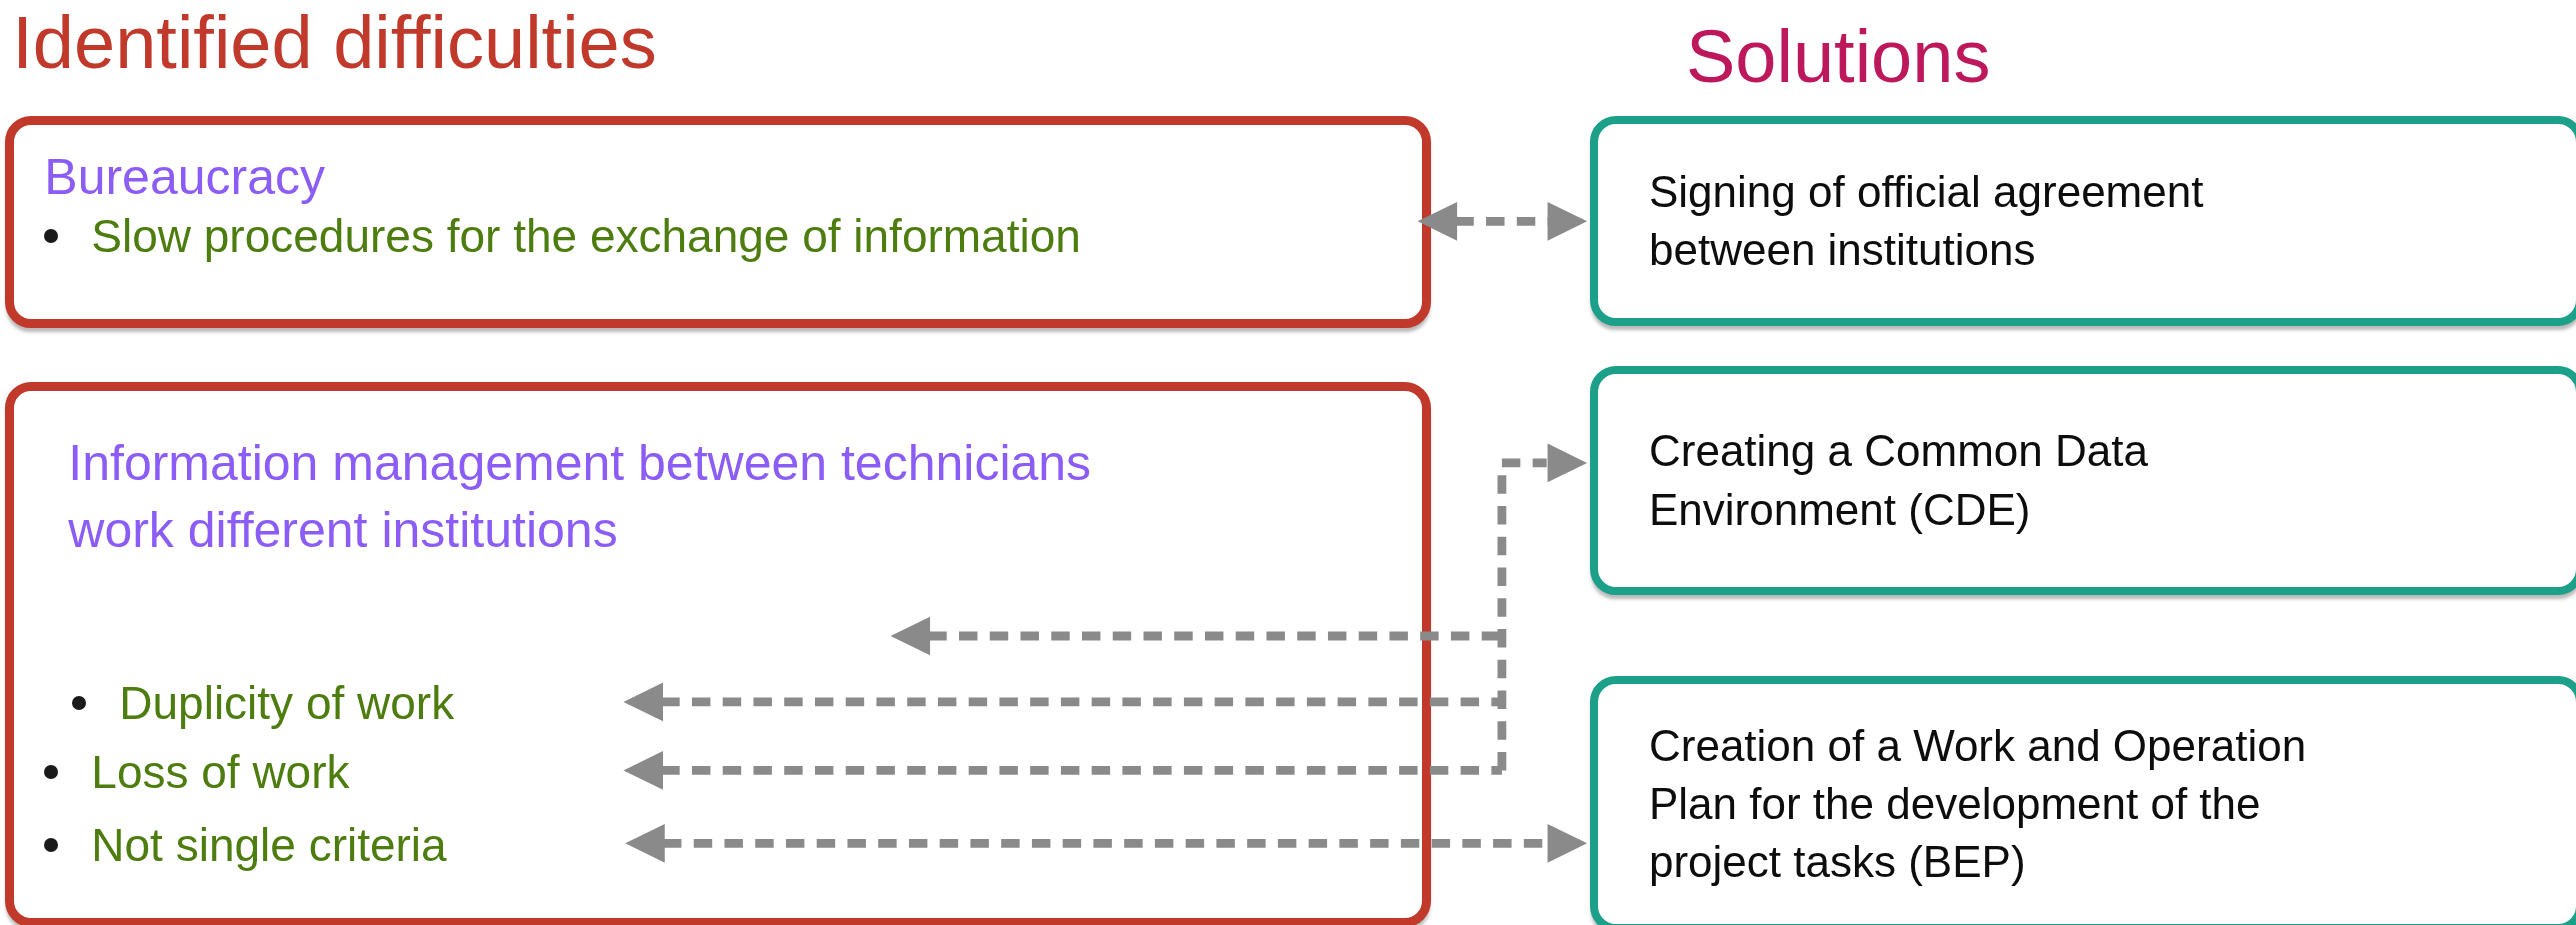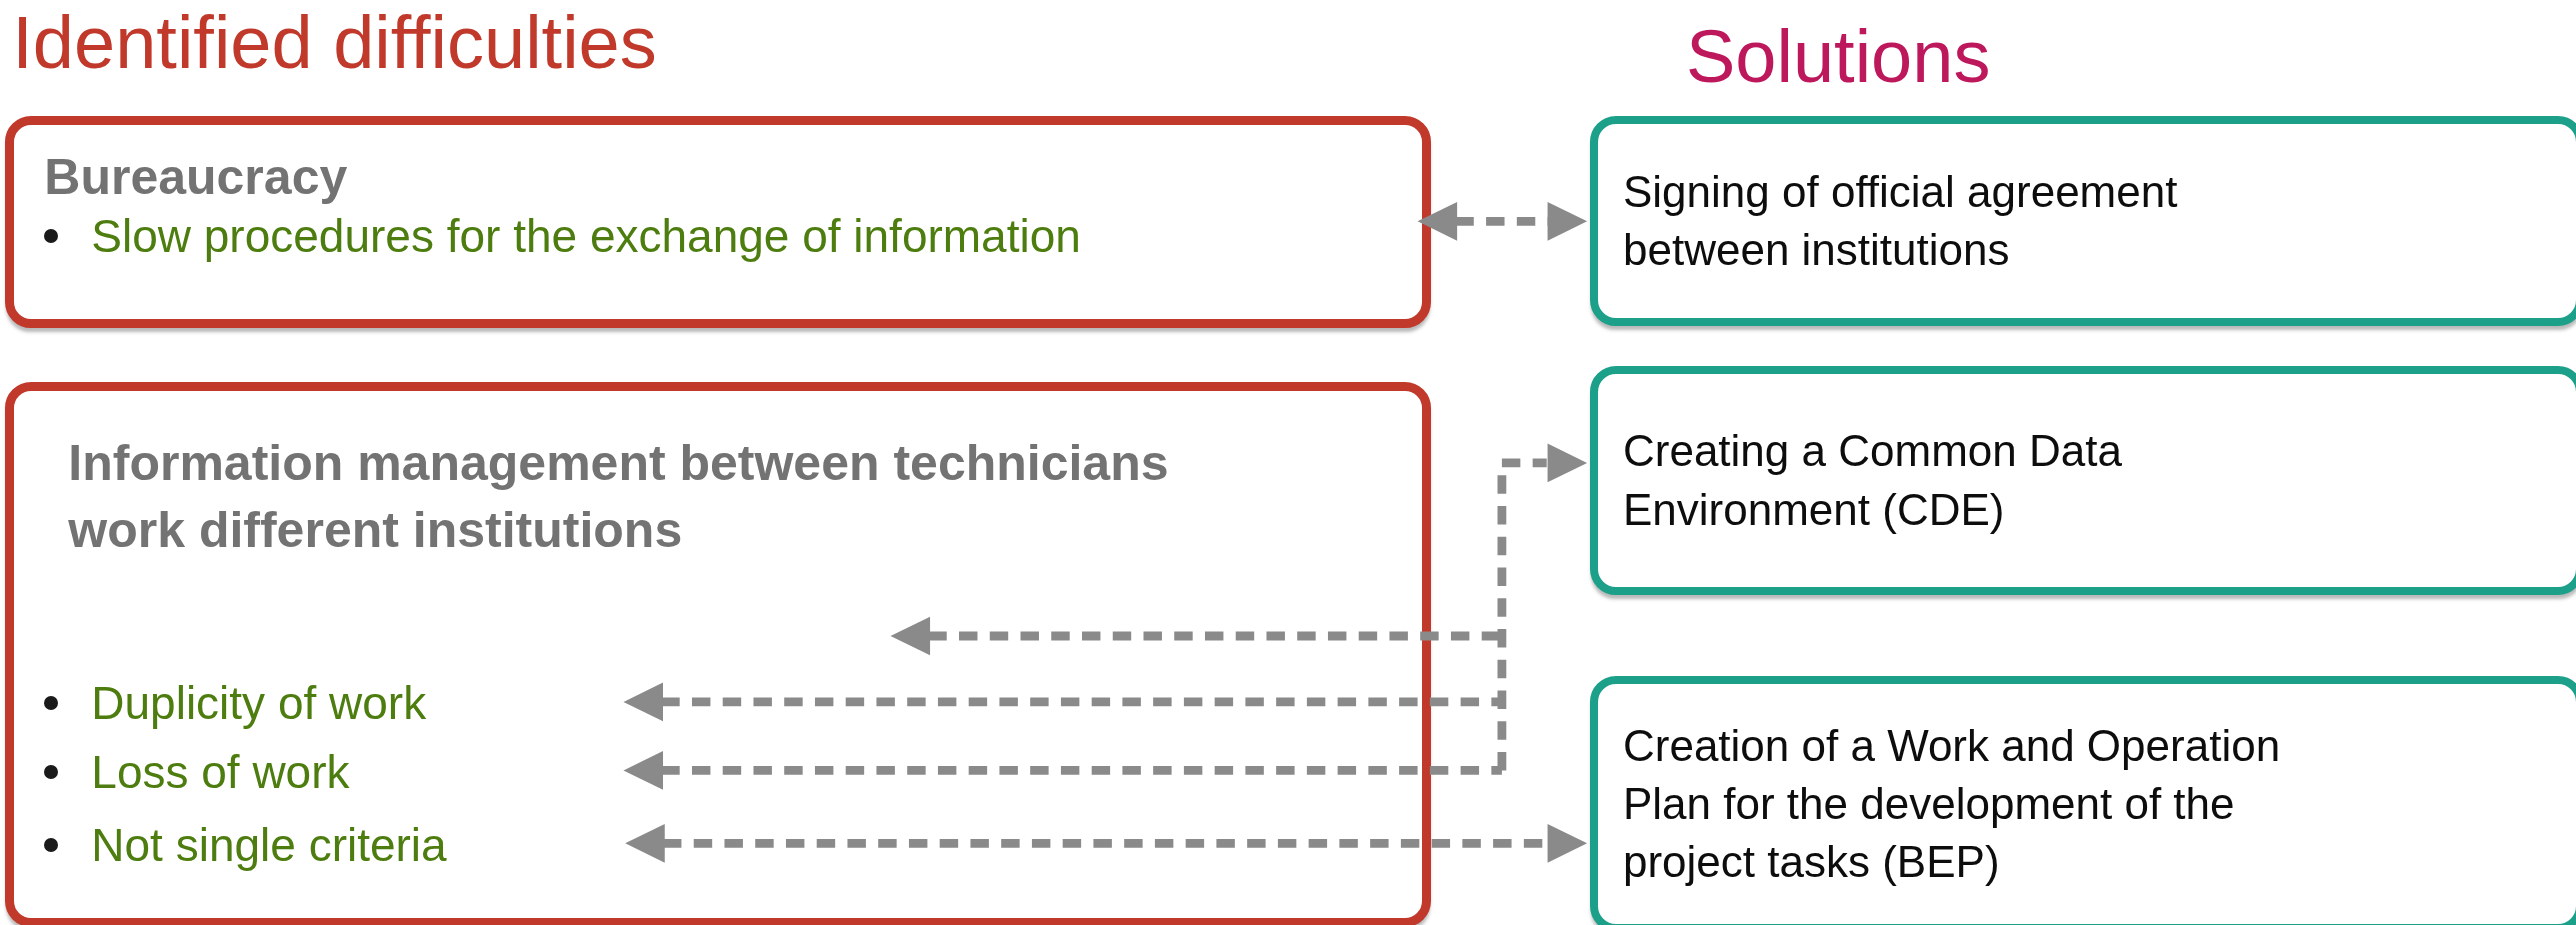--- a/index.html
+++ b/index.html
@@ -14,31 +14,31 @@
        box-shadow:0 5.3px 3.5px -1.8px rgba(100,100,100,0.45);}
   .red-box{border:9.7px solid #C0392B;left:5.3px;width:1408px;}
   .green-box{border:8.8px solid #1CA089;left:1590px;width:978px;
              display:flex;align-items:center;}
   #red-box-1{top:116px;height:194px;}
   #red-box-2{top:382px;height:527px;}
   #green-box-1{top:116px;height:194px;}
   #green-box-2{top:366px;height:213px;}
   #green-box-3{top:676px;height:240px;}
 
-  .box-heading{position:absolute;left:30px;color:#737373;font-weight:700;
+  .box-heading{position:absolute;left:30px;color:#8b5cf6;font-weight:400;
                font-size:50px;line-height:1.34;white-space:nowrap;}
   #red-box-1 .box-heading{top:19.3px;}
   #red-box-2 .box-heading{top:39px;margin-left:24px;}
 
   .bullet-row{position:absolute;display:flex;align-items:center;
               color:#4d7c0f;font-size:46px;line-height:1.1;white-space:nowrap;}
   .bullet-dot{width:14px;height:14px;border-radius:50%;background:#1a1a1a;
               margin:0 33px 0 30px;flex:0 0 auto;}
 
-  .green-text{padding-left:25px;color:#0d0d0d;font-size:44px;line-height:1.32;}
+  .green-text{padding-left:51px;color:#0d0d0d;font-size:44px;line-height:1.32;}
   .green-text div{white-space:nowrap;}
 
   #connector-layer{position:absolute;left:0;top:0;pointer-events:none;}
   .dash{stroke:#8A8A8A;stroke-width:10;fill:none;stroke-dasharray:21 14;}
   .head{fill:#8A8A8A;stroke:none;}
 </style>
 </head>
 <body>
 
 <div id="canvas">
@@ -52,21 +52,21 @@
       <span class="bullet-dot"></span>
       <span>Slow procedures for the exchange of information</span>
     </div>
   </div>
 
   <div class="box red-box" id="red-box-2">
     <div class="box-heading">
       <div>Information management between technicians</div>
       <div>work different institutions</div>
     </div>
-    <div class="bullet-row" style="top:287px;">
+    <div class="bullet-row" style="top:287px;margin-left:28px;">
       <span class="bullet-dot"></span>
       <span>Duplicity of work</span>
     </div>
     <div class="bullet-row" style="top:356px;text-align:center;">
       <span class="bullet-dot"></span>
       <span>Loss of work</span>
     </div>
     <div class="bullet-row" style="top:429px;text-align:right;">
       <span class="bullet-dot"></span>
       <span>Not single criteria</span>

